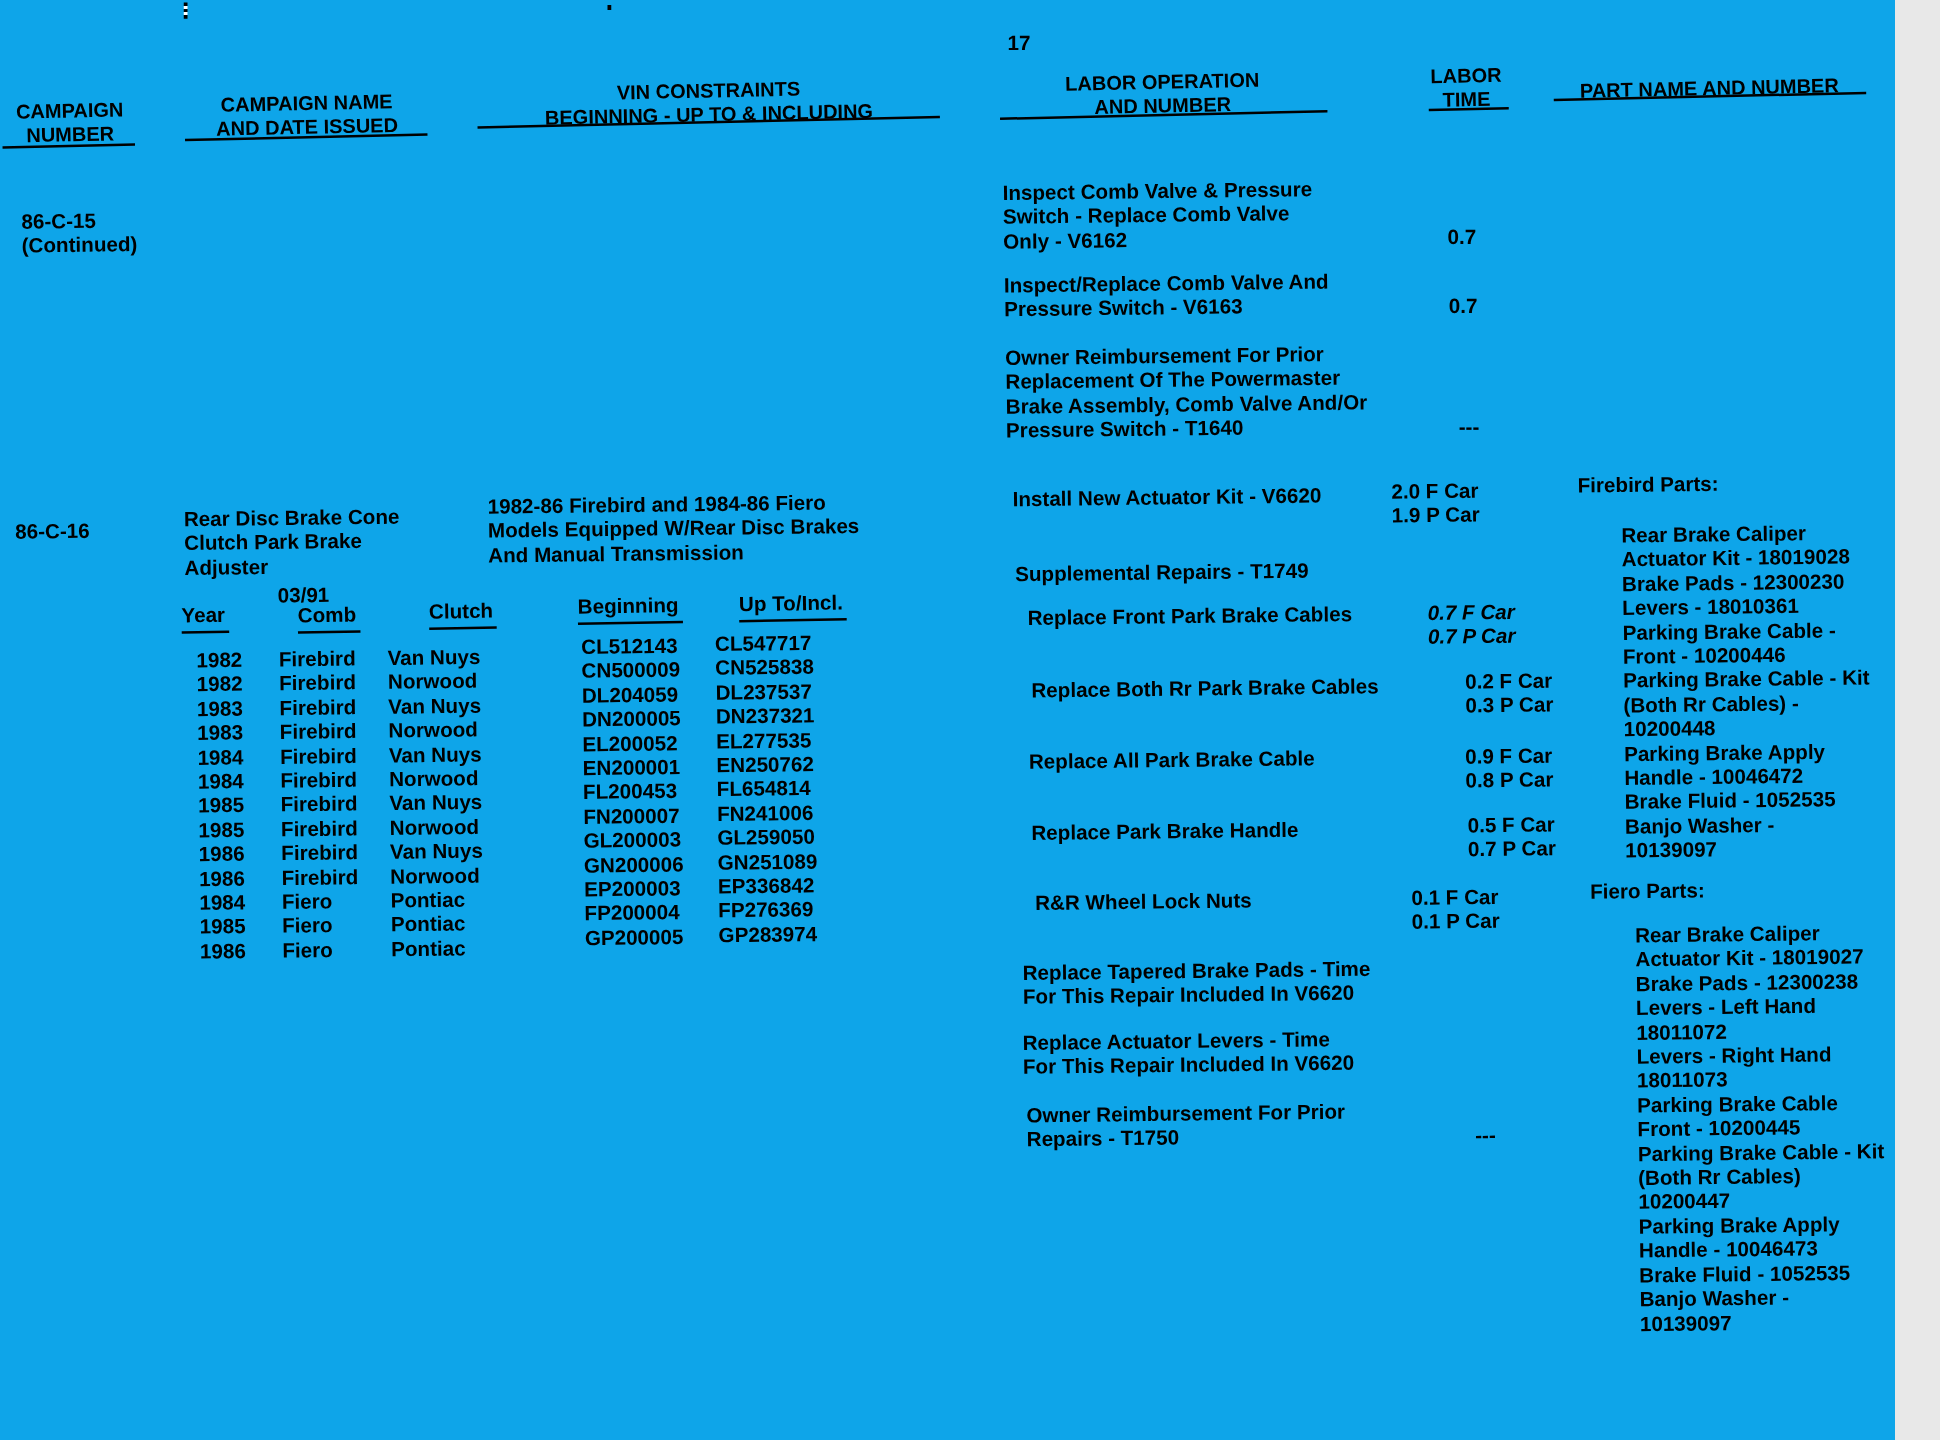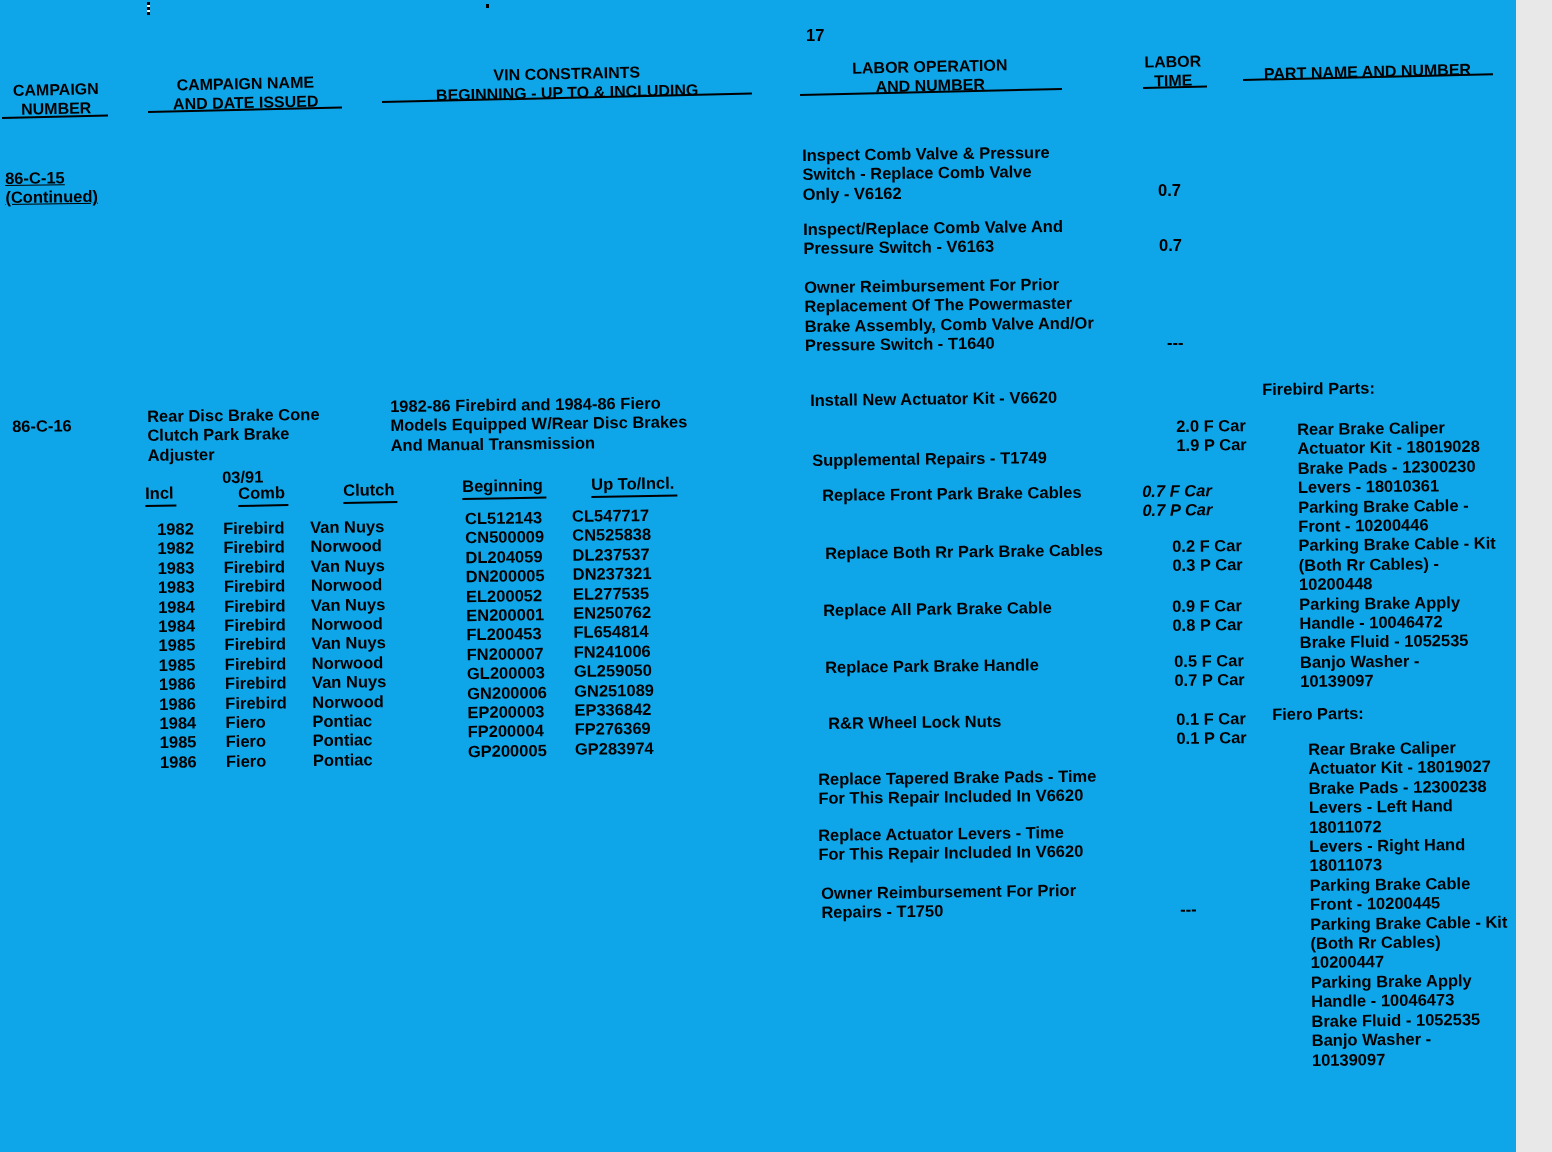--- a/index.html
+++ b/index.html
@@ -75,21 +75,21 @@
     <div>PART NAME AND NUMBER</div>
   </div>
 
   <div class="underline-mark" style="left:2px;top:117px;width:106px;"></div>
   <div class="underline-mark" style="left:148px;top:111px;width:194px;"></div>
   <div class="underline-mark" style="left:382px;top:101px;width:370px;"></div>
   <div class="underline-mark" style="left:800px;top:94px;width:262px;"></div>
   <div class="underline-mark" style="left:1143px;top:87px;width:64px;"></div>
   <div class="underline-mark" style="left:1243px;top:79px;width:250px;"></div>
 
-  <div class="abs txt tilt" style="left:5px;top:169px;text-decoration:underline;">
+  <div class="abs txt tilt" style="left:17px;top:169px;">
     <div>86-C-15</div>
     <div>(Continued)</div>
   </div>
 
   <div class="op" style="top:146px;">
     <div class="op-lines txt tilt" style="left:802px;">
 
     <div>Inspect Comb Valve &amp; Pressure</div>
         <div>Switch - Replace Comb Valve</div>
         <div>Only - V6162</div>
@@ -123,21 +123,21 @@
       <div>Adjuster</div>
     </div>
   <div class="abs txt tilt" style="left:222px;top:468px;">03/91</div>
   <div class="abs txt tilt" style="left:390px;top:397px;">
 
   <div>1982-86 Firebird and 1984-86 Fiero</div>
       <div>Models Equipped W/Rear Disc Brakes</div>
       <div>And Manual Transmission</div>
     </div>
 
-  <div class="abs colhead" style="left:145px;top:484px;">Incl</div>
+  <div class="abs colhead" style="left:145px;top:484px;">Year</div>
   <div class="abs colhead" style="left:238px;top:484px;">Comb</div>
   <div class="abs colhead" style="left:343px;top:481px;">Clutch</div>
   <div class="abs colhead" style="left:462px;top:477px;">Beginning</div>
   <div class="abs colhead" style="left:591px;top:475px;">Up To/Incl.</div>
 
   <div class="abs txt tilt" style="left:150px;top:520px;width:540px;">
 
       <div class="vin-row">
         <span class="c-year">1982</span>
         <span class="c-model">Firebird</span>
@@ -241,21 +241,21 @@
         <span class="c-begin">GP200005</span>
         <span class="c-upto">GP283974</span>
       </div>
     </div>
 
   <div class="op" style="top:391px;">
     <div class="op-lines txt tilt" style="left:810px;">
 
     <div>Install New Actuator Kit - V6620</div>
       </div>
-    <div class="op-times txt tilt" style="left:1176px;top:-6px;margin-top:32px;">
+    <div class="op-times txt tilt" style="left:1113px;top:-6px;">
 
     <div>2.0 F Car</div>
         <div>1.9 P Car</div>
       </div>
   </div>
   <div class="op" style="top:451px;">
     <div class="op-lines txt tilt" style="left:812px;">
 
     <div>Supplemental Repairs - T1749</div>
       </div>
@@ -302,21 +302,21 @@
 
     <div>0.5 F Car</div>
         <div>0.7 P Car</div>
       </div>
   </div>
   <div class="op" style="top:714px;">
     <div class="op-lines txt tilt" style="left:828px;">
 
     <div>R&amp;R Wheel Lock Nuts</div>
       </div>
-    <div class="op-times txt tilt" style="left:1176px;top:-4px;">
+    <div class="op-times txt tilt" style="left:1129px;top:-4px;">
 
     <div>0.1 F Car</div>
         <div>0.1 P Car</div>
       </div>
   </div>
   <div class="op" style="top:770px;">
     <div class="op-lines txt tilt" style="left:818px;">
 
     <div>Replace Tapered Brake Pads - Time</div>
         <div>For This Repair Included In V6620</div>

